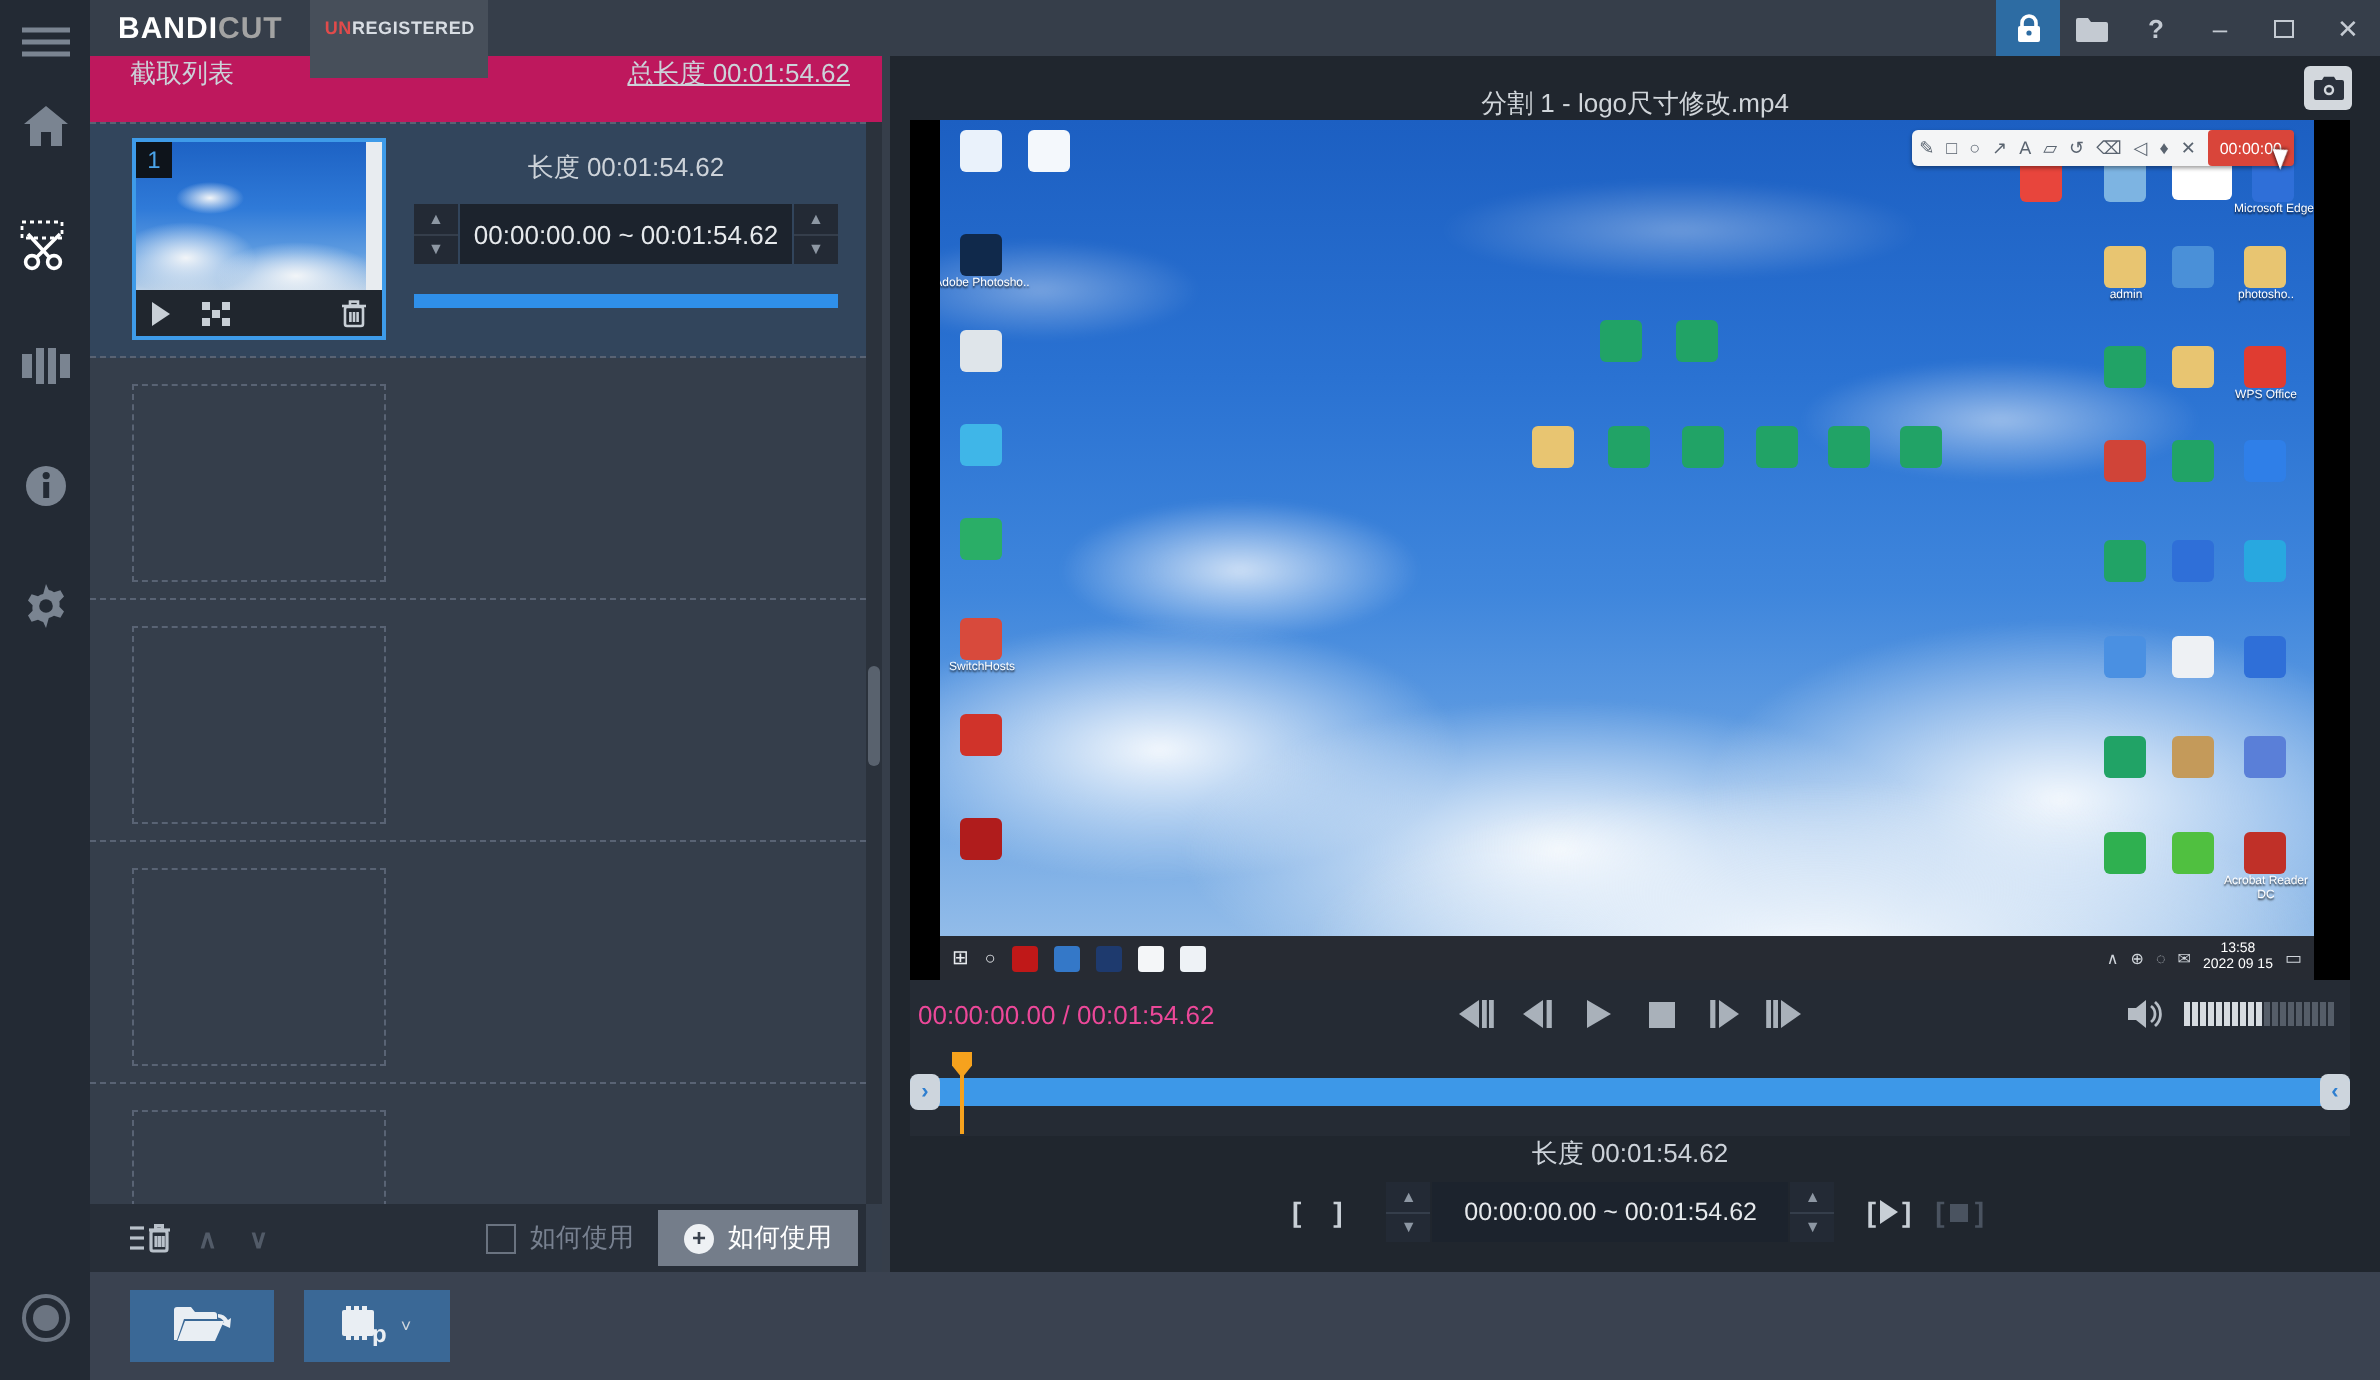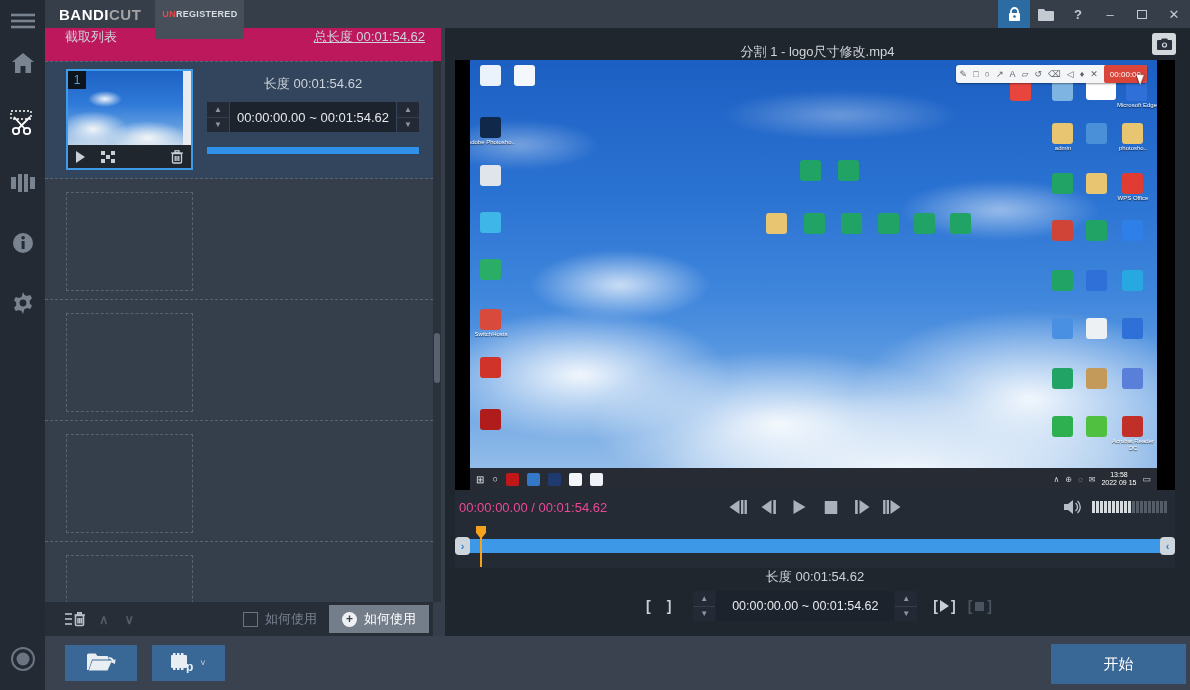--- a/index.html
+++ b/index.html
@@ -567,18 +567,15 @@
             <rect x="6" y="0" width="2.5" height="2"></rect>
             <rect x="10" y="0" width="2.5" height="2"></rect>
             <rect x="2" y="15" width="2.5" height="2"></rect>
             <rect x="6" y="15" width="2.5" height="2"></rect>
             <rect x="10" y="15" width="2.5" height="2"></rect>
           </g>
           <text x="15" y="18" font-size="12" font-weight="bold" fill="#e9eef3" font-family="Liberation Sans, sans-serif">p</text>
         </svg>
       <span class="dd">˅</span>
     </div>
-    <div class="bluebtn startbtn">
-        <span>开始</span>
-      </div>
   </footer>
 
 </div>
 
 </body></html>

